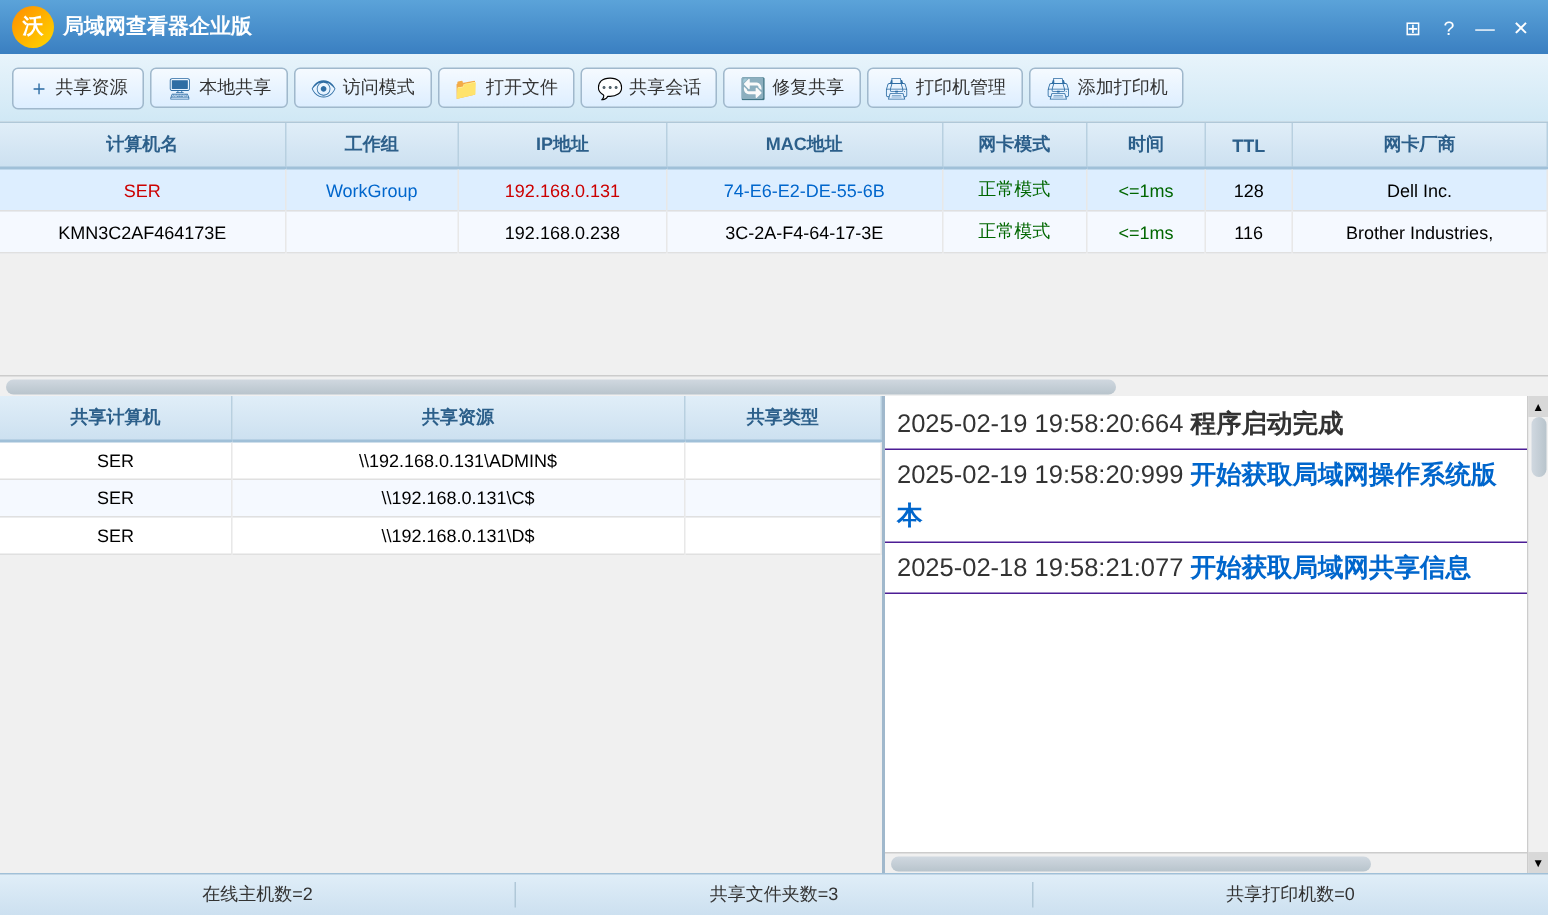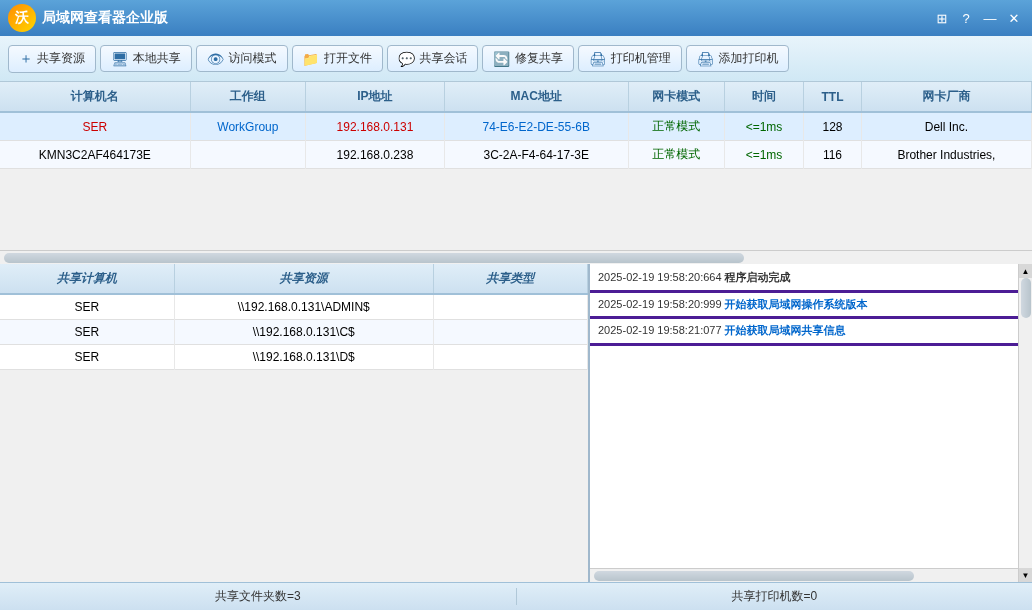--- a/index.html
+++ b/index.html
@@ -168,28 +168,27 @@
     }
 
     .shared-table {
       width: 100%;
       border-collapse: collapse;
     }
     .shared-table thead tr {
       background: linear-gradient(180deg, #e0eef8 0%, #cce0f0 100%);
     }
     .shared-table thead th {
-      padding: 6px 20px;
+      padding: 6px 8px;
       text-align: center;
       border-right: 1px solid #b8d0e0;
       border-bottom: 2px solid #a0c0d8;
       font-weight: bold;
       color: #2c5f8a;
       font-size: 12px;
-      font-style: italic;
     }
     .shared-table tbody tr {
       border-bottom: 1px solid #e0e0e0;
     }
     .shared-table tbody tr:nth-child(odd) { background: white; }
     .shared-table tbody tr:nth-child(even) { background: #f5f9ff; }
     .shared-table tbody td {
       padding: 5px 8px;
       text-align: center;
       border-right: 1px solid #e8e8e8;
@@ -214,22 +213,22 @@
       font-size: 12px;
     }
     .log-content {
       flex: 1;
       overflow-y: auto;
       background: white;
       padding: 2px 0;
     }
     .log-entry {
       padding: 3px 8px;
-      border-bottom: 3px solid #4c1d95;
-      font-size: 11px;
+      border-bottom: 1px solid #4c1d95;
+      font-size: 17px;
       line-height: 1.6;
     }
     .log-time { color: #333; }
     .log-msg { color: #0066cc; font-weight: bold; }
     .log-entry .log-msg.black { color: #333333; }
 
     .log-h-scroll {
       height: 14px;
       background: #f0f0f0;
       border-top: 1px solid #ccc;
@@ -432,34 +431,35 @@
       <td></td>
     </tr>
           </tbody>
       </table>
     </div>
 
     <div class="log-area">
       <div class="log-content" id="log-content">
       <div class="log-entry"><span class="log-time">2025-02-19 19:58:20:664 </span><span class="log-msg black">程序启动完成</span></div>
           <div class="log-entry"><span class="log-time">2025-02-19 19:58:20:999 </span><span class="log-msg">开始获取局域网操作系统版本</span></div>
-          <div class="log-entry"><span class="log-time">2025-02-19 19:58:21:077 </span><span class="log-msg">开始获取局域网共享信息</span></div>
+          <div class="log-entry"><span class="log-time">2025-02-18 19:58:21:077 </span><span class="log-msg">开始获取局域网共享信息</span></div>
         </div>
       <div class="log-h-scroll">
         <div class="log-scroll-thumb"></div>
       </div>
     </div>
 
     <div class="v-scrollbar">
       <div class="v-scroll-up">▲</div>
       <div class="v-scroll-track">
         <div class="v-scroll-thumb"></div>
       </div>
       <div class="v-scroll-down">▼</div>
     </div>
   </div>
 
 </div>
 
 <div class="status-bar">
+  <div class="status-item">在线主机数=2</div>
   <div class="status-item">共享文件夹数=3</div>
   <div class="status-item">共享打印机数=0</div>
 </div>
 
 </body></html>

